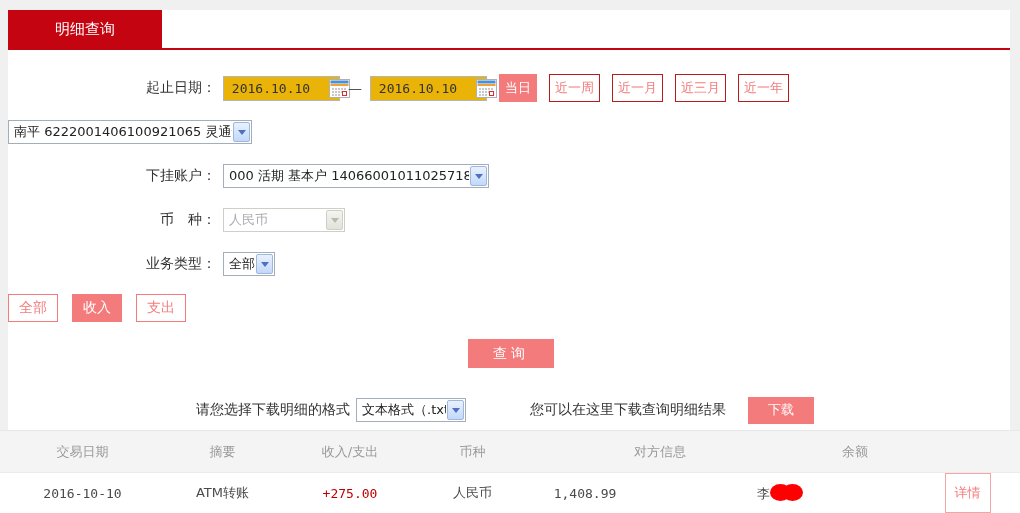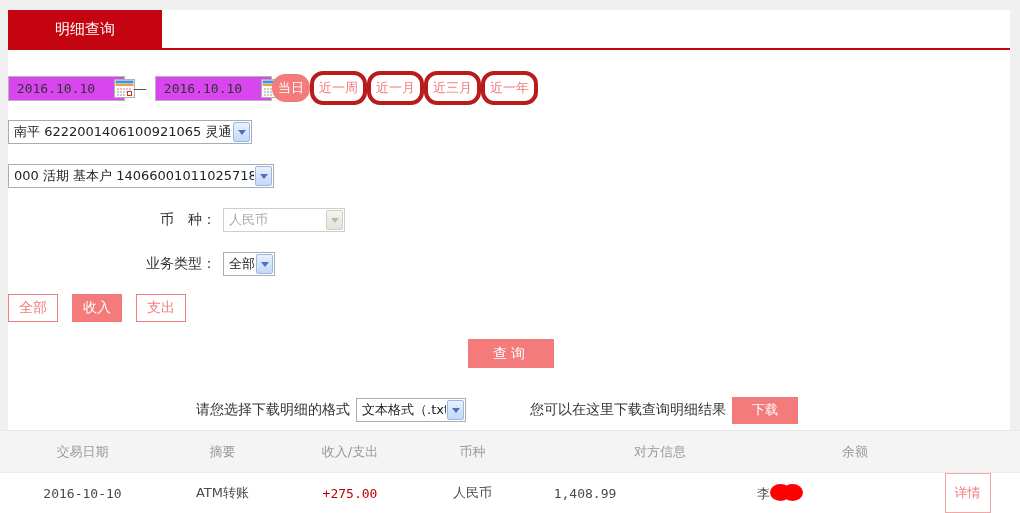--- a/index.html
+++ b/index.html
@@ -9,30 +9,30 @@
   .content { position:absolute; left:8px; top:10px; width:1002px; height:420px; background:#fff; }
   .tab { position:absolute; left:0; top:0; width:154px; height:38px; background:#c40511;
     color:#fff; font-size:15px; display:flex; align-items:center; justify-content:center; cursor:pointer; }
   .redline { position:absolute; left:0; top:38px; width:100%; height:0; border-bottom:2px solid #c40511; }
   .form { position:absolute; left:0; top:40px; width:100%; padding-top:25px; }
   .row { display:flex; align-items:center; height:26px; margin-bottom:18px; }
   .lbl { width:208px; text-align:right; margin-right:7px; color:#333; flex:none; white-space:nowrap; }
 
   
   .datefield { display:inline-flex; align-items:center; width:117px; height:25px;
-    border:1px solid #b5b5b5; background:#d946ef; padding:0 3px 0 6px; cursor:text;gap:17px; }
+    border:1px solid #b5b5b5; background:#eab308; padding:0 3px 0 6px; cursor:text;gap:17px; }
   .datefield input { border:0; outline:0; width:82px; font-family:"DejaVu Sans Mono",monospace;
     font-size:13px; color:#333; text-align:center; background:transparent; }
   .cal-icon { flex:none; cursor:pointer; }
   .dash { margin:0 8px; color:#555; }
 
   
-  .qbtn { font-size:13px; padding:4px 5px; cursor:pointer; white-space:nowrap;border-radius:13px; }
+  .qbtn { font-size:13px; padding:4px 5px; margin-left:12px; cursor:pointer; white-space:nowrap; }
   .qbtn.filled { background:#f47b7b; color:#fff; border:1px solid #f47b7b; }
-  .qbtn.outline { background:#fff; color:#f47b7b; border:4px solid #b91c1c; }
+  .qbtn.outline { background:#fff; color:#f47b7b; border:1px solid #b91c1c; }
 
   
   .xpselect { display:inline-flex; align-items:center; justify-content:space-between;
     height:24px; border:1px solid #a3aeb9; background:#fff; padding-left:5px; cursor:pointer; font-size:13px; color:#222; }
   .xpselect .val { white-space:nowrap; overflow:hidden; }
   .xparrow { width:17px; height:20px; margin:1px; flex:none;
     background:linear-gradient(#e9f1fd,#c3d8f9); border:1px solid #9db8e0; border-radius:2px;
     display:flex; align-items:center; justify-content:center; }
   .xparrow::after { content:""; border:4px solid transparent; border-top:5px solid #4d6fc4; margin-top:4px; }
   .xpselect.disabled { border-color:#cfcfc7; color:#aaa; cursor:default; }
@@ -44,21 +44,21 @@
   .fbtn { font-size:14px; padding:4px 10px; margin-right:14px; cursor:pointer; }
   .fbtn.outline { background:#fff; color:#f47b7b; border:1px solid #f47b7b; }
   .fbtn.filled { background:#f47b7b; color:#fff; border:1px solid #f47b7b; }
 
   .query-btn { display:block; margin-left:460px; margin-top:17px; width:86px; height:29px;
     background:#f47b7b; color:#fff; border:0; font-size:14px; letter-spacing:4px; cursor:pointer;
     font-family:inherit; }
 
   .dl-row { display:flex; align-items:center; height:26px; margin-top:29px; margin-left:188px; }
   .dl-label { margin-right:6px; }
-  .dl-hint { margin-left:64px; margin-right:6px; }
+  .dl-hint { margin-left:64px; margin-right:22px; }
   .dl-btn { width:66px; height:27px; background:#f47b7b; color:#fff; border:0; font-size:13px;
     cursor:pointer; font-family:Liberation Mono, monospace; }
 
   
   .tbl { position:absolute; left:0; top:430px; width:1020px; }
   .thead { display:flex; height:43px; align-items:center; background:#f4f4f4;
     border-top:1px solid #e8e8e8; border-bottom:1px solid #ececec; color:#999; font-size:13px; }
   .trow { display:flex; height:40px; align-items:center; background:#fff; font-size:13px; color:#4a4a4a; }
   .c { text-align:center; flex:none; }
   .c1{width:165px;} .c2{width:115px;} .c3{width:140px;} .c4{width:105px;} .c5{width:120px;} .c6{width:270px;} .c7{width:105px;}
@@ -75,20 +75,21 @@
 
 <div class="content">
   <div class="tab">
     <span>明细查询</span>
   </div>
   <div class="redline"></div>
 
   <div class="form">
 
     <div class="row">
+      <span class="lbl">起止日期：</span>
       <span class="datefield">
         <input type="text" value="2016.10.10" style="">
         <svg class="cal-icon" width="21" height="19" viewBox="0 0 21 19">
           <rect x="0.5" y="0.5" width="20" height="18" fill="#fdfdfd" stroke="#b0b0b0"></rect>
           <rect x="1.5" y="1.5" width="18" height="3" fill="#4a90d9"></rect>
           <rect x="1.5" y="5" width="18" height="2" fill="#f0a13a"></rect>
           <g fill="#c9c9c9">
             <rect x="3" y="9" width="2" height="2"></rect>
               <rect x="6" y="9" width="2" height="2"></rect>
               <rect x="9" y="9" width="2" height="2"></rect>
@@ -137,20 +138,21 @@
     </div>
 
     <div class="row">
       <span class="xpselect w-register">
         <span class="val">南平 6222001406100921065 灵通卡</span>
         <span class="xparrow"></span>
       </span>
     </div>
 
     <div class="row">
+      <span class="lbl">下挂账户：</span>
       <span class="xpselect w-sub">
         <span class="val">000 活期 基本户 1406600101102571848</span>
         <span class="xparrow"></span>
       </span>
     </div>
 
     <div class="row">
       <span class="lbl">币　种：</span>
       <span class="xpselect disabled w-currency">
         <span class="val">人民币</span>

